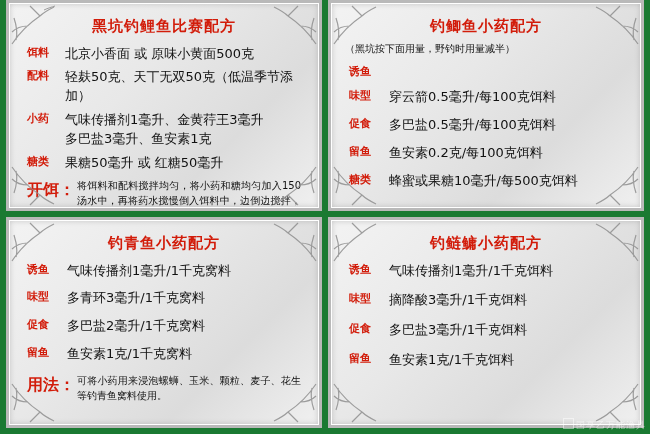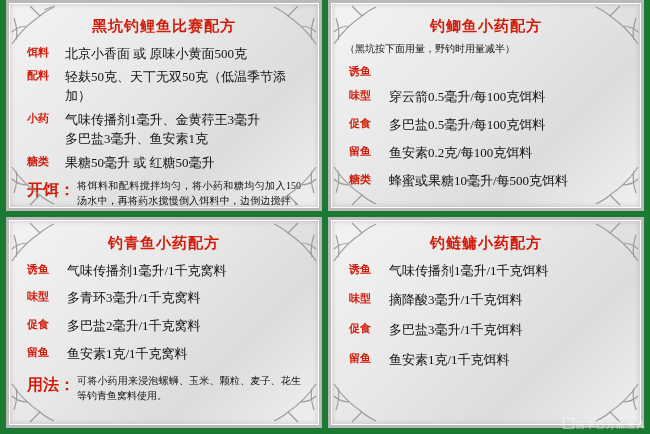--- a/index.html
+++ b/index.html
@@ -62,21 +62,20 @@
     margin: 4px 0 8px 0;
     line-height: 1.3;
   }
   .subtitle {
     font-size: 10px;
     color: #111;
     margin: -3px 0 8px 0;
   }
   .rows {
     padding: 0 4px;
-    font-family: Liberation Serif, serif;
   }
   .row {
     display: flex;
     align-items: flex-start;
     margin-bottom: 5px;
     line-height: 1.45;
   }
   .row .lab {
     color: #d21c0a;
     font-weight: bold;

